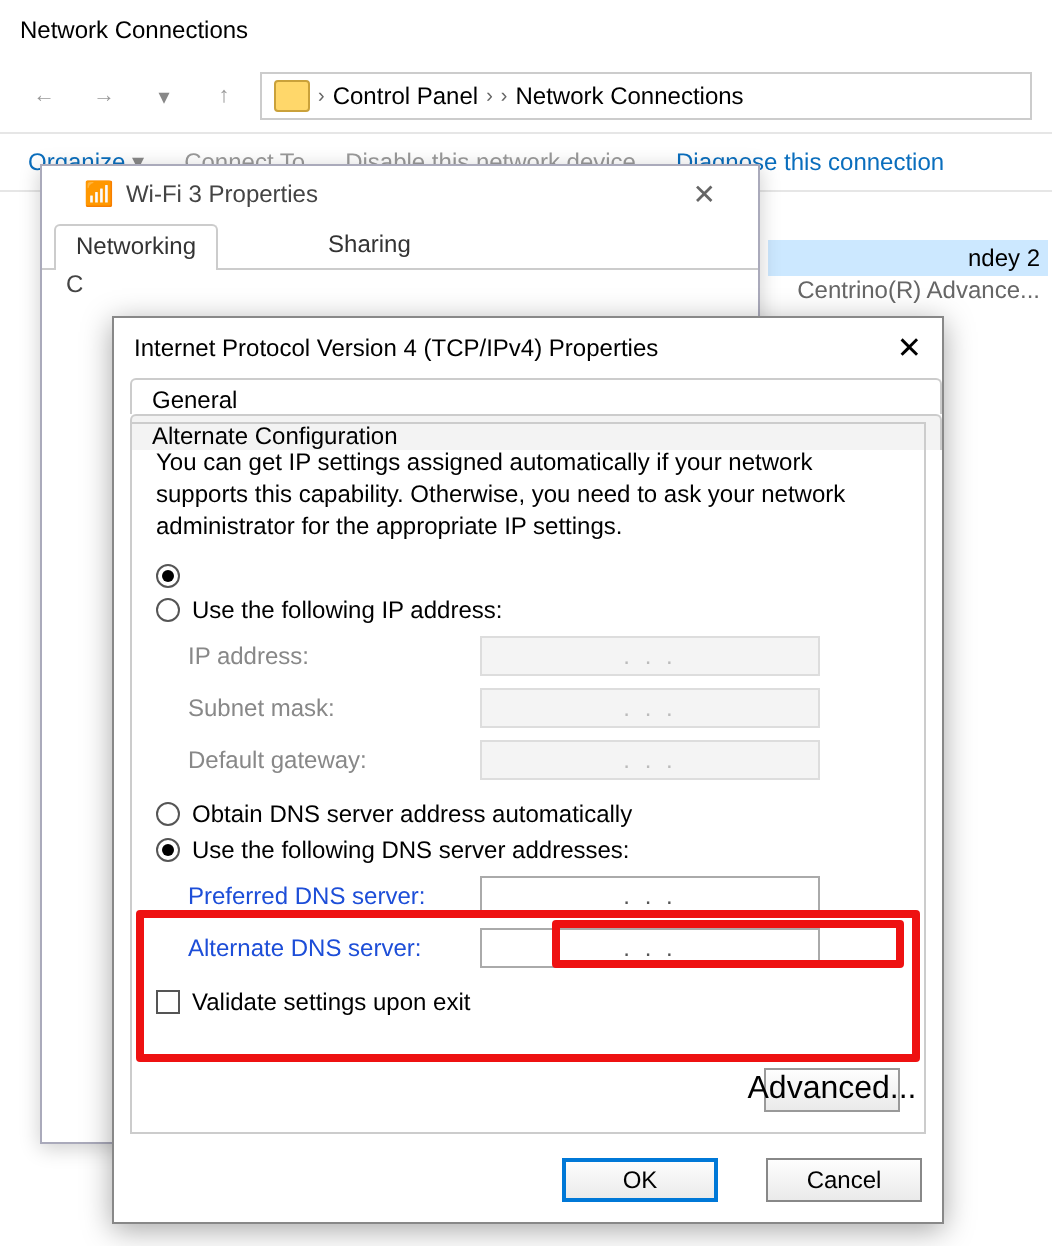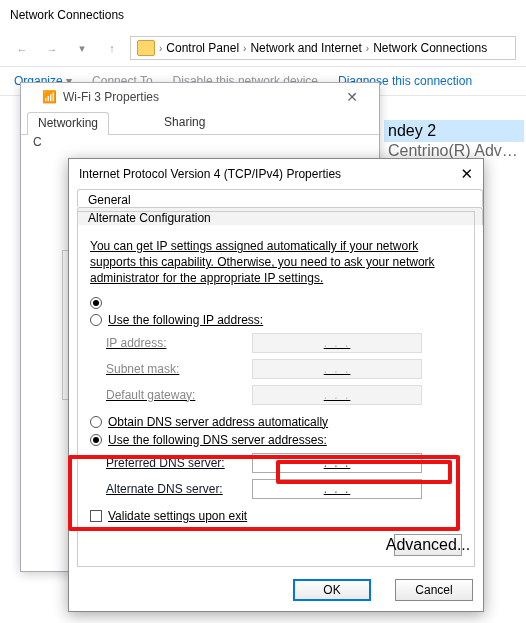--- a/index.html
+++ b/index.html
@@ -16,60 +16,60 @@
   
   .explorer { position: absolute; inset: 0; background: #fff; }
   .explorer .titlebar { height: 30px; display:flex; align-items:center; padding:0 10px; font-size:12px; }
   .explorer .nav-row  { height:36px; display:flex; align-items:center; gap:6px; padding:0 10px; }
   .nav-btn { width:24px; height:24px; border:1px solid transparent; border-radius:3px; display:flex; align-items:center; justify-content:center; color:#999; }
   .bc-box { flex:1; height:24px; border:1px solid #ccc; display:flex; align-items:center; gap:4px; padding:0 6px; font-size:12px; background:#fff; }
   .bc-chev { color:#666; font-size:10px; }
   .bc-link { color:#000; }
   .explorer .cmdrow { height:30px; display:flex; align-items:center; gap:20px; padding:0 14px; font-size:12px; color:#0a6ebd; border-bottom:1px solid #e6e6e6; border-top:1px solid #e6e6e6;}
   .cmdrow .disabled { color:#999; }
-  .details { position:absolute; right:2px; top:120px; width:140px; font-size:16px; }
+  .details { position:absolute; right:2px; top:120px; width:140px; font-size:12px;text-align:right; }
   .details-line1 { background:#cce8ff; padding:2px 4px; }
   .details-line2 { color:#666; padding:0 4px; white-space:nowrap; overflow:hidden; text-overflow:ellipsis; }
 
   
   .win-wifi {
     position:absolute; left:20px; top:82px; width:360px; height:490px;
     background:#fff; border:1px solid #aab; box-shadow:0 2px 10px rgba(0,0,0,.2);
   }
   .win-wifi .titlebar { height:28px; display:flex; align-items:center; padding:0 21px; font-size:12px; color:#444; }
   .win-wifi .titlebar .x { margin-left:auto; font-size:14px; color:#666; }
   .tabrow { display:flex; height:24px; border-bottom:1px solid #ccc; padding-left:6px;gap:44px; }
   .tab { padding:3px 10px 0; font-size:12px; color:#333; border:1px solid transparent; border-bottom:none; }
   .tab.active { background:#fff; border-color:#ccc; border-radius:3px 3px 0 0; position:relative; top:1px; }
   .wifi-body { position:absolute; inset:52px 12px 12px 12px; font-size:12px; color:#444; }
 
   
   .wifi-strip { position:absolute; left:62px; top:250px; width:12px; height:150px; border:1px solid #ccc; }
 
   
   .win-ipv4 {
-    position:absolute; left:68px; top:158px; width:416px; height:454px;
+    position:absolute; left:56px; top:158px; width:416px; height:454px;
     background:#fff; border:1px solid #888; box-shadow:0 3px 14px rgba(0,0,0,.35);
   }
   .win-ipv4 .titlebar { height:30px; display:flex; align-items:center; padding:0 10px; font-size:12px; }
   .win-ipv4 .titlebar .x { margin-left:auto; font-size:15px; }
   .win-ipv4 .tabrow2 { display:flex; height:22px; padding-left:8px; font-size:12px;flex-direction:column; }
   .tab2 { padding:3px 10px 0; color:#000; border:1px solid #ccc; border-bottom:none; background:#fff; border-radius:3px 3px 0 0; margin-right:0; }
   .tab2.inactive { background:#f3f3f3; }
   .panel {
     position:absolute; left:8px; right:8px; top:52px; bottom:44px;
-    border:1px solid #ccc; padding:26px 12px; font-size:12px;text-decoration:underline;
+    border:1px solid #ccc; padding:11px 12px; font-size:12px;
   }
   .desc { line-height:1.35; margin-bottom:10px; }
   .radio-row { display:flex; align-items:center; gap:6px; margin:4px 0; }
   .radio { width:12px; height:12px; border:1px solid #555; border-radius:50%; display:inline-flex; align-items:center; justify-content:center; background:#fff;}
   .radio.selected::after{ content:""; width:6px; height:6px; background:#000; border-radius:50%; }
   .field-row { display:flex; align-items:center; height:24px; margin:2px 0 2px 16px; }
   .field-label { width:146px; color:#888; }
-  .field-label.enabled { color:#0f172a; }
+  .field-label.enabled { color:#1d4ed8; }
   .ip-input {
     width:170px; height:20px; border:1px solid #aaa; background:#fff;
     display:flex; align-items:center; justify-content:space-around;
     font-size:12px; color:#555; letter-spacing:2px;
   }
   .ip-input.disabled { background:#f4f4f4; color:#bbb; border-color:#ddd; }
   .group-indent { margin-left:0; margin-top:6px; margin-bottom:8px;}
   .checkbox-row { display:flex; align-items:center; gap:6px; margin-top:8px;}
   .checkbox { width:12px; height:12px; border:1px solid #555; background:#fff;}
   .adv-btn {
@@ -112,21 +112,20 @@
   <div class="nav-row">
     <div class="nav-btn arrow"></div>
     <div class="nav-btn arrow r"></div>
     <div class="nav-btn down-chev"></div>
     <div class="nav-btn arrow u"></div>
     <div class="bc-box">
       <span class="folder-icon"></span>
       <span class="bc-chev">›</span>
       <span class="bc-link">Control Panel</span>
       <span class="bc-chev">›</span>
-      <span class="bc-link">Network and Internet</span>
       <span class="bc-chev">›</span>
       <span class="bc-link">Network Connections</span>
     </div>
   </div>
   <div class="cmdrow">
     <span><span>Organize</span> <span class="down-chev"></span></span>
     <span class="disabled">Connect To</span>
     <span class="disabled">Disable this network device</span>
     <span>Diagnose this connection</span>
   </div>

